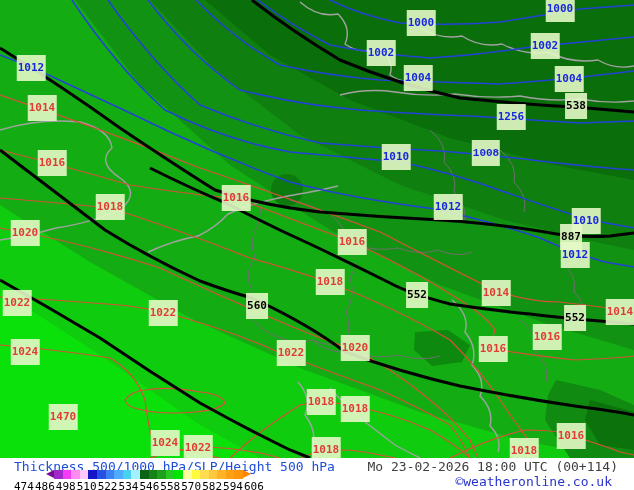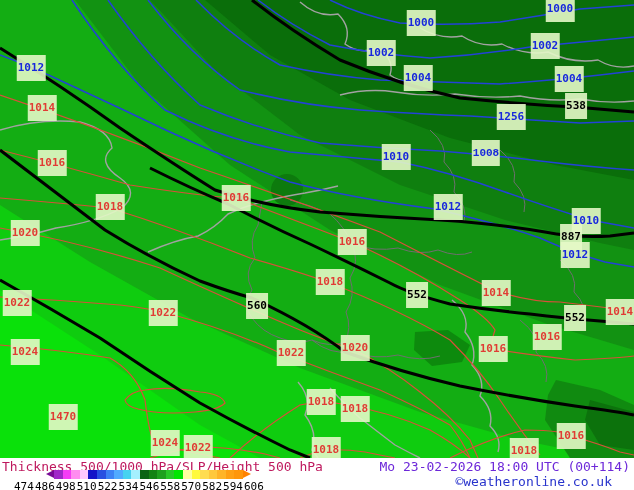--- a/index.html
+++ b/index.html
@@ -6,22 +6,22 @@
   #stage{position:relative;width:634px;height:490px;overflow:hidden;background:#fff;
          font-family:"DejaVu Sans Mono","Liberation Mono",monospace;}
   #map{position:absolute;left:0;top:0;width:634px;height:458px;}
   #label-layer{position:absolute;left:0;top:0;width:634px;height:458px;pointer-events:none;}
   .ml{position:absolute;transform:translate(-50%,-50%);font:bold 11px "DejaVu Sans Mono",monospace;
       background:rgba(228,248,198,0.9);padding:7px 1px;line-height:12px;white-space:nowrap;}
   .ml.blue{color:#1728dc;}
   .ml.red{color:#e03c34;}
   .ml.black{color:#000;}
   #footer{position:absolute;left:0;top:458px;width:634px;height:32px;background:#fff;}
-  .f-title{position:absolute;left:2px;top:1px;font:13px "DejaVu Sans Mono",monospace;color:#be185d;}
-  .f-date{position:absolute;right:4px;top:1px;font:13px "DejaVu Sans Mono",monospace;color:#6d28d9;}
+  .f-title{position:absolute;left:14px;top:1px;font:13px "DejaVu Sans Mono",monospace;color:#1d4ed8;}
+  .f-date{position:absolute;right:16px;top:1px;font:13px "DejaVu Sans Mono",monospace;color:#404040;}
   .f-copy{position:absolute;right:22px;top:16px;font:13px "DejaVu Sans Mono",monospace;color:#2833cc;}
   #cbar{position:absolute;left:46px;top:12px;height:9px;display:flex;align-items:stretch;}
   #cbar .seg{width:8.6px;height:9px;}
   .arrow{width:0;height:0;border-top:4.5px solid transparent;border-bottom:4.5px solid transparent;}
   #ticks{position:absolute;left:14px;top:22px;width:250px;display:flex;justify-content:space-between;
          font:11px "DejaVu Sans Mono",monospace;color:#000;}
 </style>
 </head>
 <body>
 

